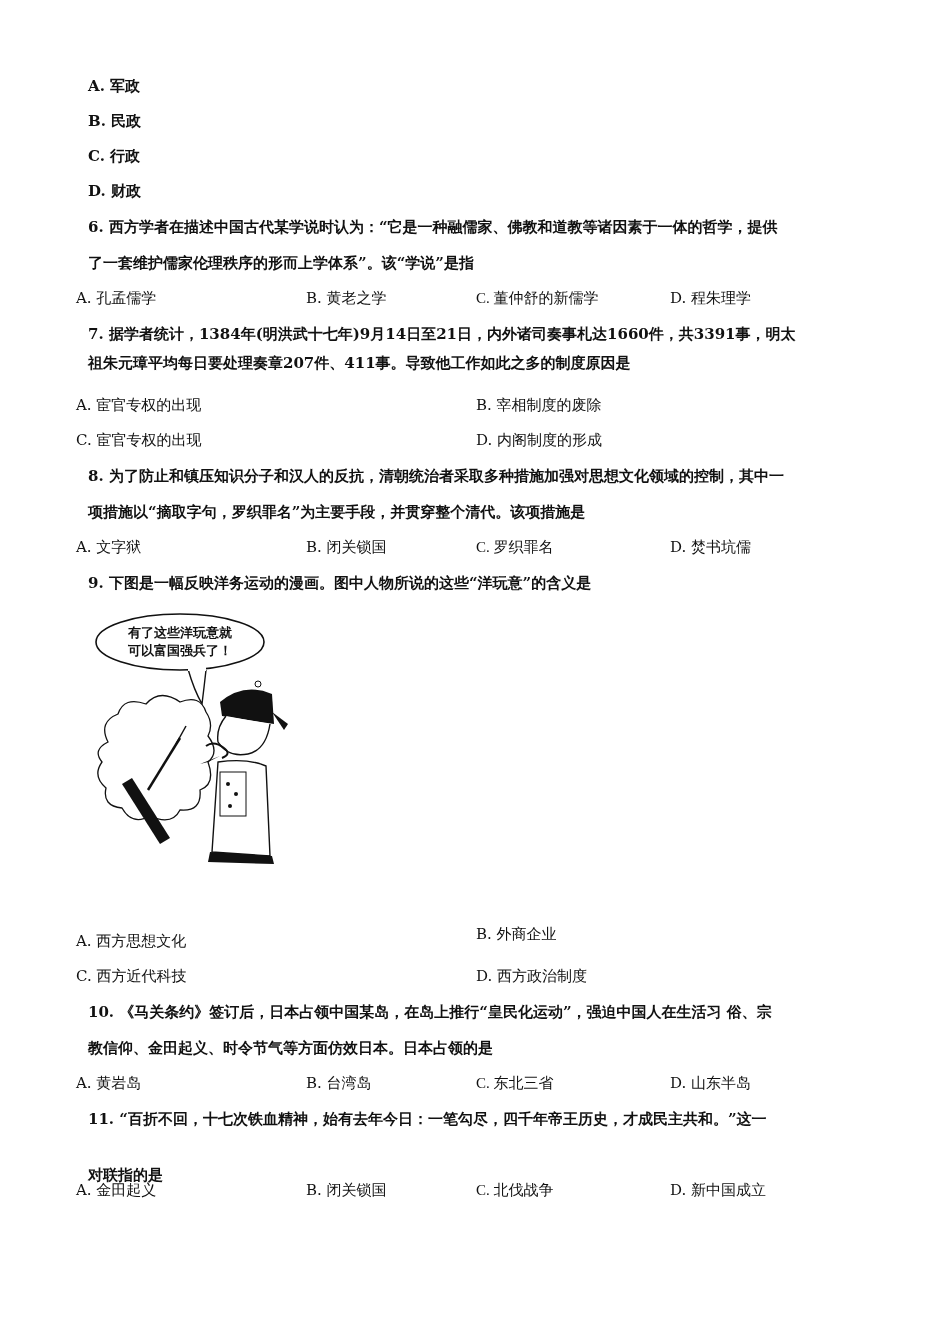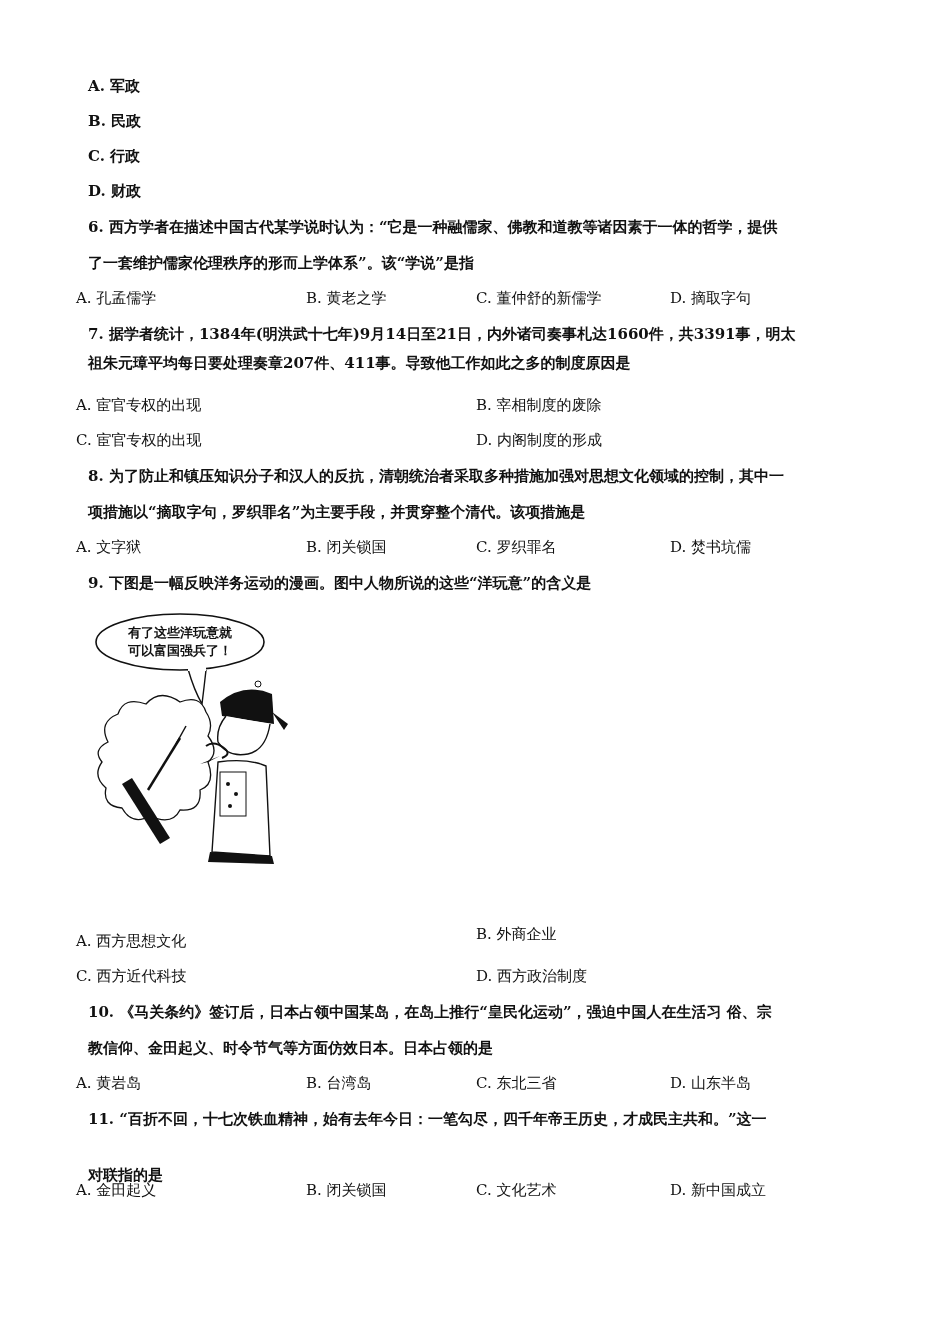--- a/index.html
+++ b/index.html
@@ -3,38 +3,38 @@
 <meta charset="utf-8">
 <style>
   html, body { margin: 0; padding: 0; background: #ffffff; }
   body {
     width: 950px; height: 1344px; position: relative; overflow: hidden;
     font-family: "DejaVu Serif", "Liberation Serif", serif;
     color: #111111; font-size: 15px;
   }
   .line { position: absolute; left: 88px; white-space: nowrap; line-height: 20px; font-weight: bold; }
   .opt { position: absolute; white-space: nowrap; line-height: 20px; }
-  .c0 { left: 76px; text-align: center; } .c1 { left: 282px; margin-left: 24px; } .c2 { left: 476px; } .c3 { left: 670px; }
+  .c0 { left: 76px; text-align: center; } .c1 { left: 282px; margin-left: 24px; } .c2 { left: 476px; font-family: Liberation Serif, serif; } .c3 { left: 670px; }
   .h1 { left: 476px; }
   #cartoon { position: absolute; left: 88px; top: 612px; width: 210px; height: 262px; }
 </style>
 </head>
 <body>
 
 <div class="line" style="top:76px">A. 军政</div>
 <div class="line" style="top:111px">B. 民政</div>
 <div class="line" style="top:146px">C. 行政</div>
 <div class="line" style="top:181px">D. 财政</div>
 
 <div class="line" style="top:217px">6. 西方学者在描述中国古代某学说时认为：“它是一种融儒家、佛教和道教等诸因素于一体的哲学，提供</div>
 <div class="line" style="top:253px">了一套维护儒家伦理秩序的形而上学体系”。该“学说”是指</div>
 <div class="opt c0" style="top:288px">A. 孔孟儒学</div>
 <div class="opt c1" style="top:288px">B. 黄老之学</div>
 <div class="opt c2" style="top:288px">C. 董仲舒的新儒学</div>
-<div class="opt c3" style="top:288px">D. 摘取字句</div>
+<div class="opt c3" style="top:288px">D. 程朱理学</div>
 
 <div class="line" style="top:324px">7. 据学者统计，1384年(明洪武十七年)9月14日至21日，内外诸司奏事札达1660件，共3391事，明太</div>
 <div class="line" style="top:353px">祖朱元璋平均每日要处理奏章207件、411事。导致他工作如此之多的制度原因是</div>
 <div class="opt c0" style="top:395px">A. 宦官专权的出现</div>
 <div class="opt h1" style="top:395px">B. 宰相制度的废除</div>
 <div class="opt c0" style="top:430px">C. 宦官专权的出现</div>
 <div class="opt h1" style="top:430px">D. 内阁制度的形成</div>
 
 <div class="line" style="top:466px">8. 为了防止和镇压知识分子和汉人的反抗，清朝统治者采取多种措施加强对思想文化领域的控制，其中一</div>
 <div class="line" style="top:502px">项措施以“摘取字句，罗织罪名”为主要手段，并贯穿整个清代。该项措施是</div>
@@ -87,14 +87,14 @@
 <div class="line" style="top:1038px">教信仰、金田起义、时令节气等方面仿效日本。日本占领的是</div>
 <div class="opt c0" style="top:1073px">A. 黄岩岛</div>
 <div class="opt c1" style="top:1073px">B. 台湾岛</div>
 <div class="opt c2" style="top:1073px">C. 东北三省</div>
 <div class="opt c3" style="top:1073px">D. 山东半岛</div>
 
 <div class="line" style="top:1109px">11. “百折不回，十七次铁血精神，始有去年今日：一笔勾尽，四千年帝王历史，才成民主共和。”这一</div>
 <div class="line" style="top:1165px">对联指的是</div>
 <div class="opt c0" style="top:1180px">A. 金田起义</div>
 <div class="opt c1" style="top:1180px">B. 闭关锁国</div>
-<div class="opt c2" style="top:1180px">C. 文化艺术</div>
+<div class="opt c2" style="top:1180px">C. 北伐战争</div>
 <div class="opt c3" style="top:1180px">D. 新中国成立</div>
 
 </body></html>

